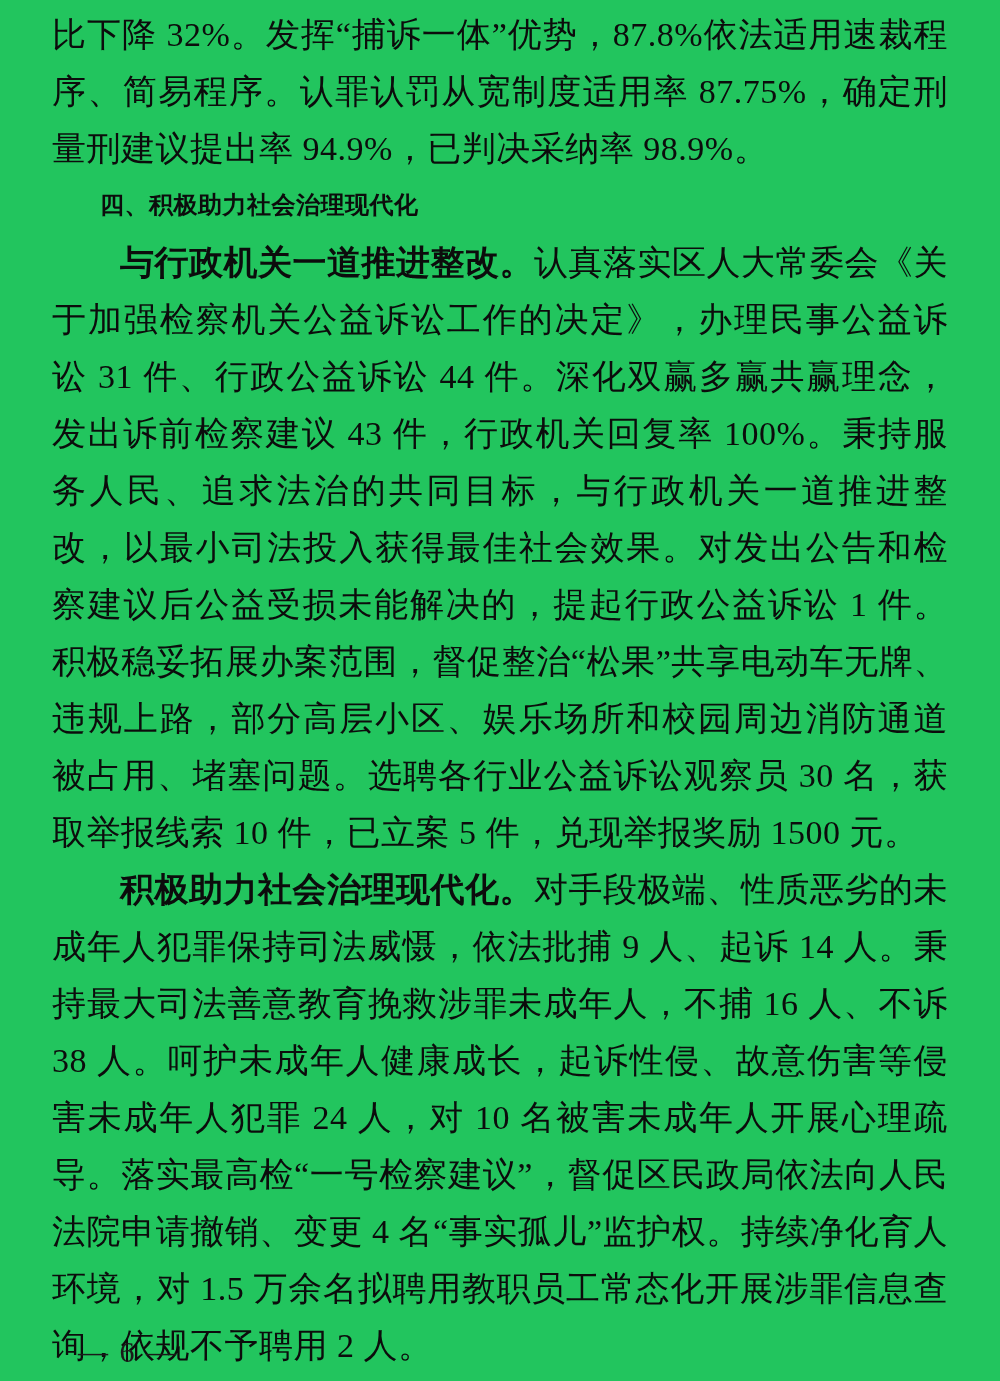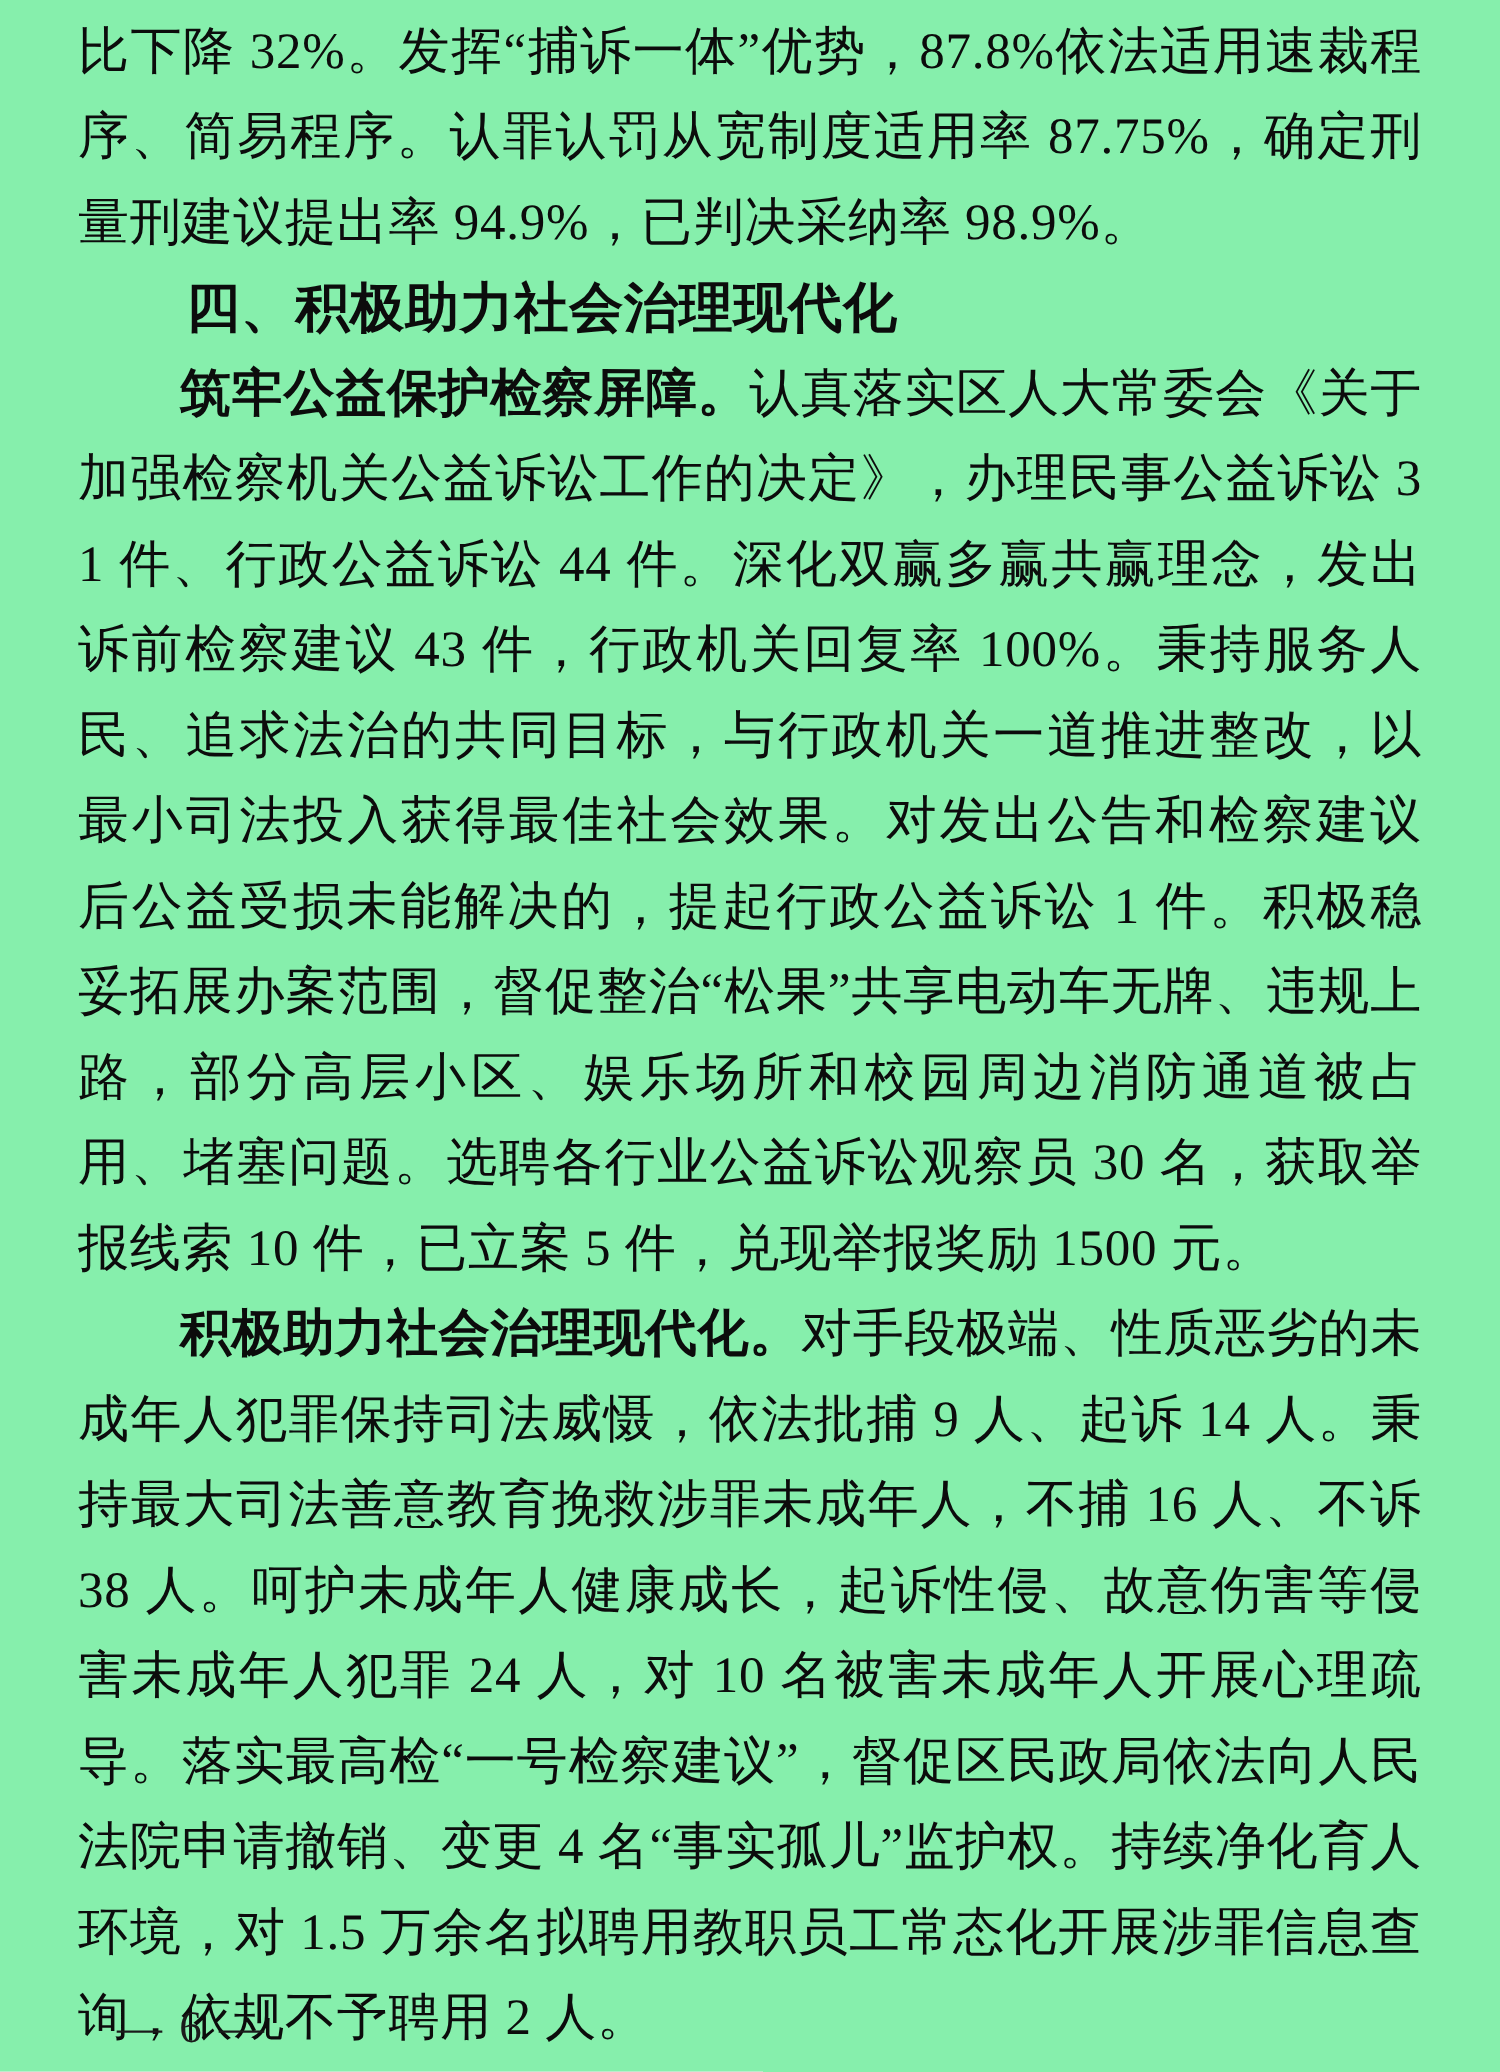--- a/index.html
+++ b/index.html
@@ -5,21 +5,21 @@
   html, body {
     margin: 0;
     padding: 0;
     background: #e8e8e8;
   }
   .page {
     position: relative;
     width: 1000px;
     height: 1381px;
     margin: 0 auto;
-    background: #86efac;
+    background: #22c55e;
     color: #0c0c0c;
     box-sizing: border-box;
     padding: 6px 52px 0 52px;
     font-family: "Liberation Serif", "DejaVu Serif", serif;
     overflow: hidden;
   }
   .para, .heading {
     font-size: 34px;
     line-height: 57px;
     margin: 0;
@@ -31,21 +31,21 @@
   .para {
     text-indent: 2em;
   }
   .para.no-indent {
     text-indent: 0;
   }
   .heading {
     font-weight: bold;
     text-indent: 2em;
     text-align: left;
-    font-size: 36px;
+    font-size: 24px;
   }
   .lead {
     font-weight: bold;
   }
   .page-number {
     position: absolute;
     left: 78px;
     bottom: 14px;
     font-size: 30px;
     line-height: 30px;
@@ -55,19 +55,19 @@
 </style>
 </head>
 <body>
 
 <div class="page">
 
   <p class="para no-indent">比下降 32%。发挥“捕诉一体”优势，87.8%依法适用速裁程序、简易程序。认罪认罚从宽制度适用率 87.75%，确定刑量刑建议提出率 94.9%，已判决采纳率 98.9%。</p>
 
   <h2 class="heading">四、积极助力社会治理现代化</h2>
 
-  <p class="para"><span class="lead">筑牢公益保护检察屏障。</span><span>认真落实区人大常委会《关于加强检察机关公益诉讼工作的决定》，办理民事公益诉讼 31 件、行政公益诉讼 44 件。深化双赢多赢共赢理念，发出诉前检察建议 43 件，行政机关回复率 100%。秉持服务人民、追求法治的共同目标，与行政机关一道推进整改，以最小司法投入获得最佳社会效果。对发出公告和检察建议后公益受损未能解决的，提起行政公益诉讼 1 件。积极稳妥拓展办案范围，督促整治“松果”共享电动车无牌、违规上路，部分高层小区、娱乐场所和校园周边消防通道被占用、堵塞问题。选聘各行业公益诉讼观察员 30 名，获取举报线索 10 件，已立案 5 件，兑现举报奖励 1500 元。</span></p>
+  <p class="para"><span class="lead">与行政机关一道推进整改。</span><span>认真落实区人大常委会《关于加强检察机关公益诉讼工作的决定》，办理民事公益诉讼 31 件、行政公益诉讼 44 件。深化双赢多赢共赢理念，发出诉前检察建议 43 件，行政机关回复率 100%。秉持服务人民、追求法治的共同目标，与行政机关一道推进整改，以最小司法投入获得最佳社会效果。对发出公告和检察建议后公益受损未能解决的，提起行政公益诉讼 1 件。积极稳妥拓展办案范围，督促整治“松果”共享电动车无牌、违规上路，部分高层小区、娱乐场所和校园周边消防通道被占用、堵塞问题。选聘各行业公益诉讼观察员 30 名，获取举报线索 10 件，已立案 5 件，兑现举报奖励 1500 元。</span></p>
 
   <p class="para"><span class="lead">积极助力社会治理现代化。</span><span>对手段极端、性质恶劣的未成年人犯罪保持司法威慑，依法批捕 9 人、起诉 14 人。秉持最大司法善意教育挽救涉罪未成年人，不捕 16 人、不诉 38 人。呵护未成年人健康成长，起诉性侵、故意伤害等侵害未成年人犯罪 24 人，对 10 名被害未成年人开展心理疏导。落实最高检“一号检察建议”，督促区民政局依法向人民法院申请撤销、变更 4 名“事实孤儿”监护权。持续净化育人环境，对 1.5 万余名拟聘用教职员工常态化开展涉罪信息查询，依规不予聘用 2 人。</span></p>
 
   <div class="page-number">— 6 —</div>
 
 </div>
 
 </body></html>

